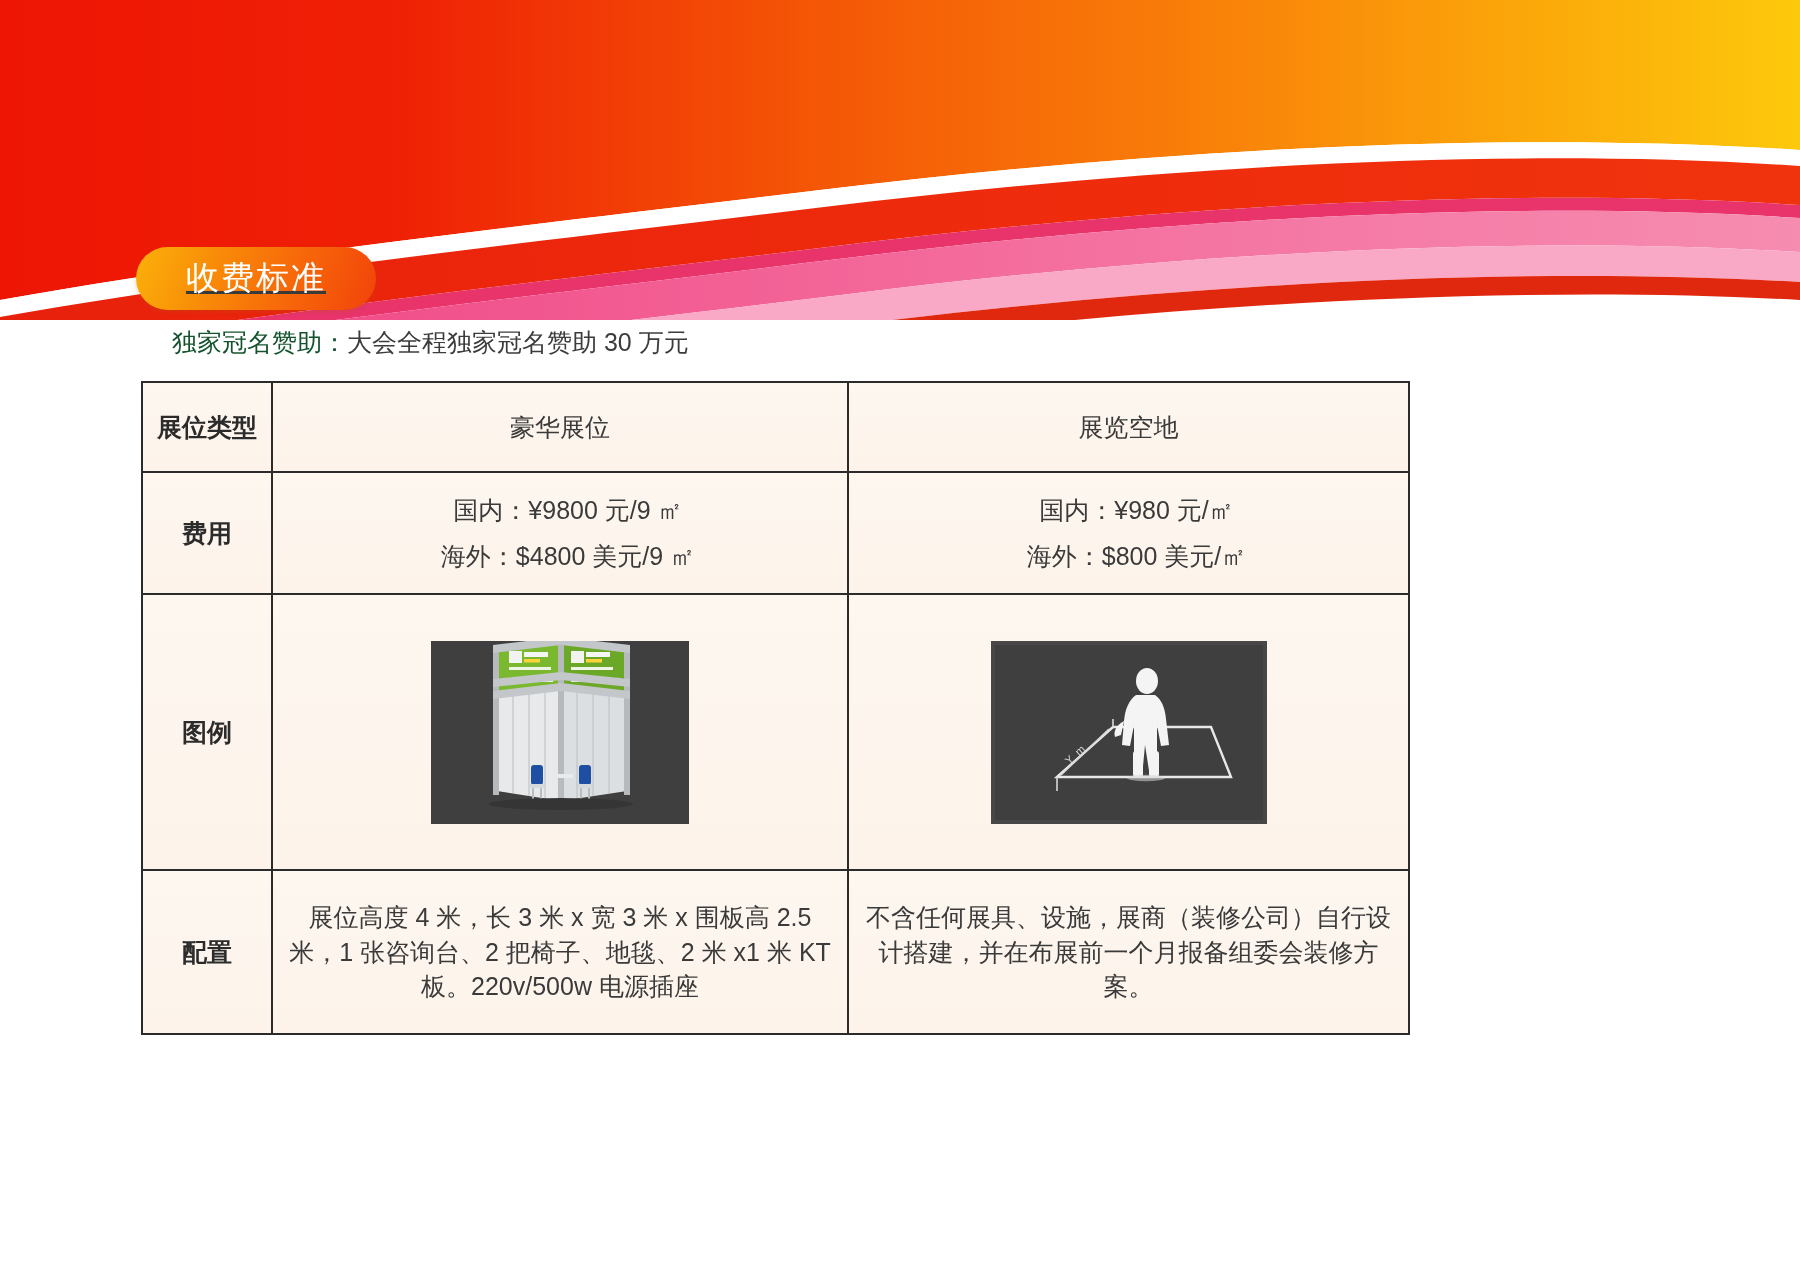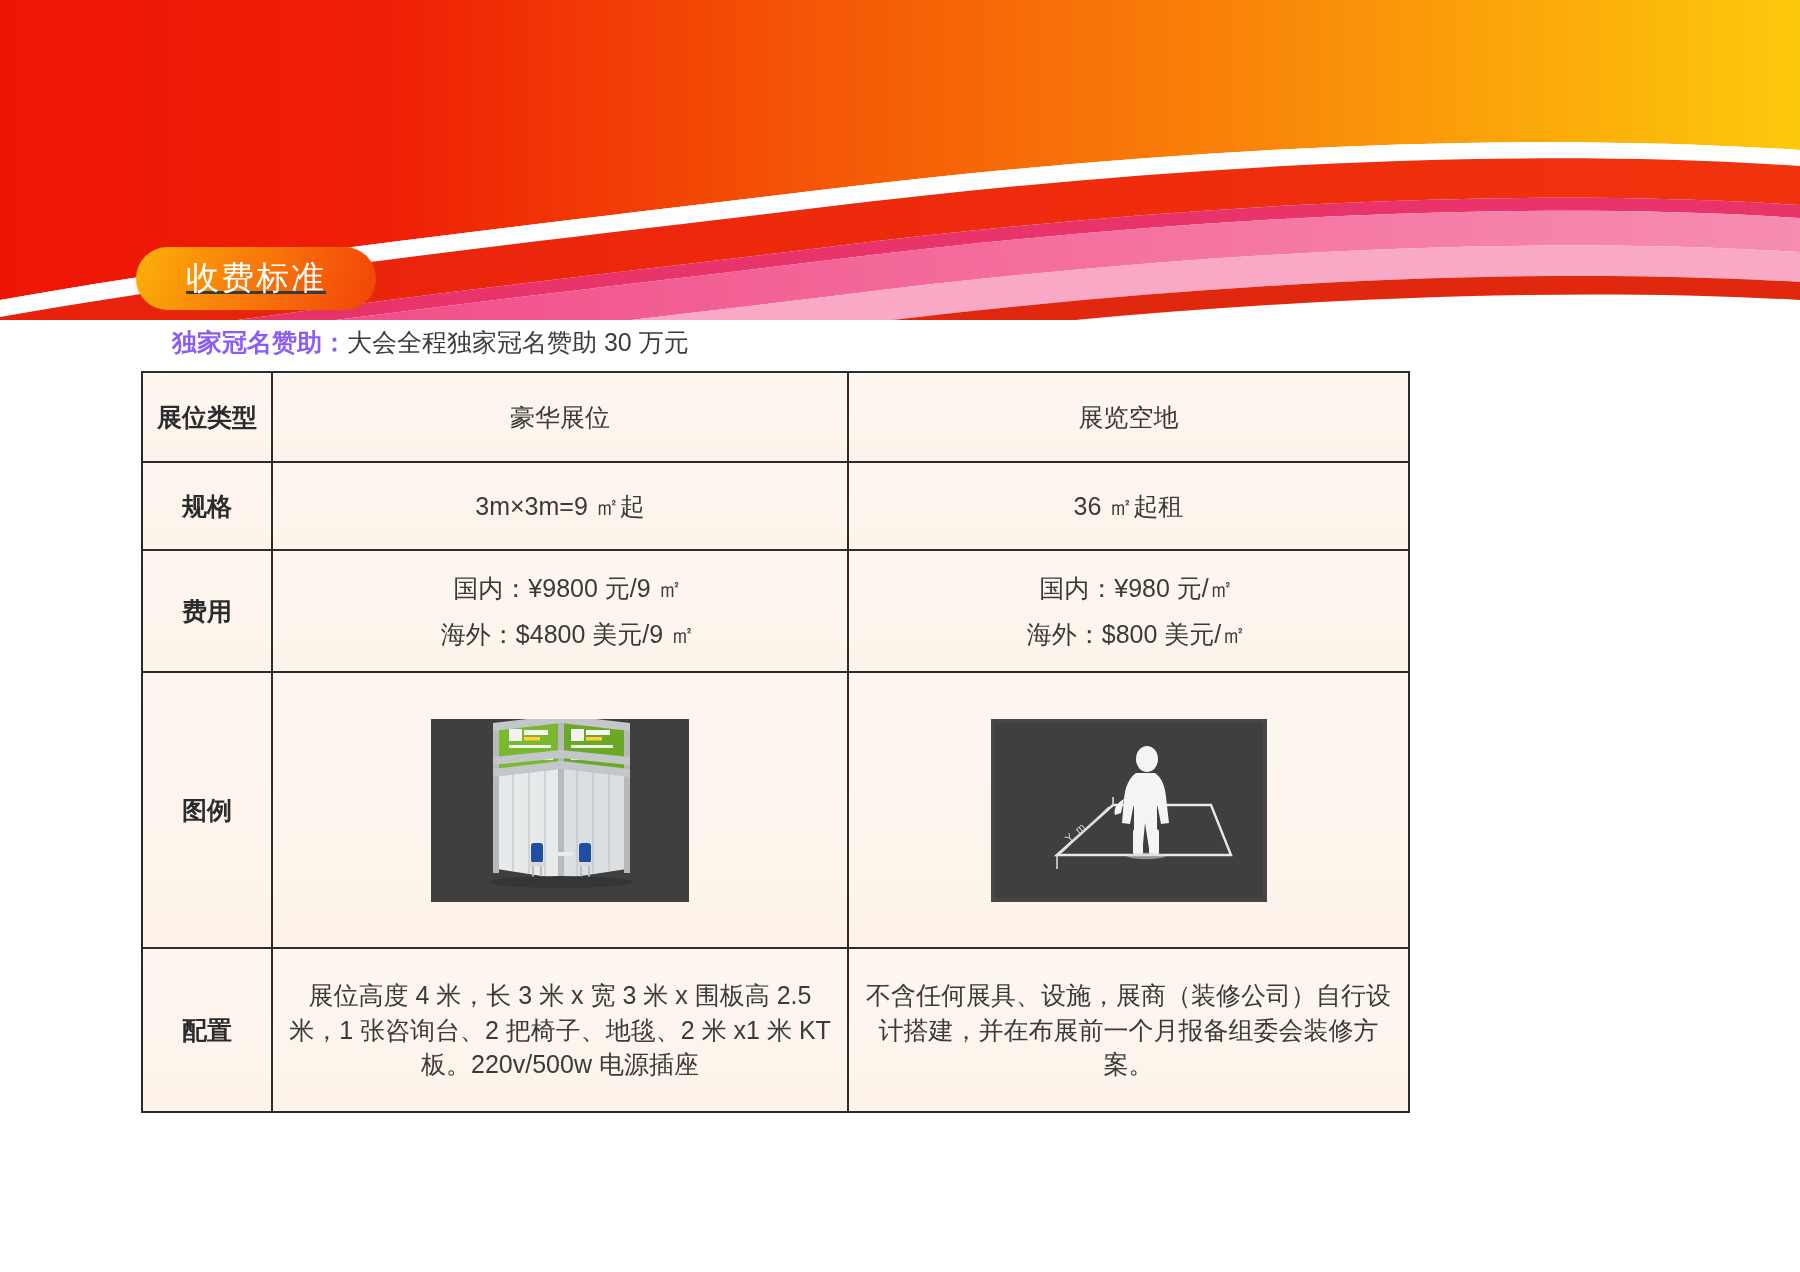--- a/index.html
+++ b/index.html
@@ -47,27 +47,27 @@
 
   
   #subtitle {
     position: absolute;
     left: 172px; top: 325px;
     font-size: 25px;
     line-height: 1.4;
     color: #3c3c3c;
     white-space: nowrap;
   }
-  #subtitle .sub-strong { font-weight: bold; color: #8b5cf6; text-align: right; }
+  #subtitle .sub-strong { font-weight: normal; color: #14532d; text-align: right; }
   #subtitle .sub-rest { font-weight: normal; color: #3c3c3c; }
 
   
   #fee-table {
     position: absolute;
-    left: 141px; top: 371px;
+    left: 141px; top: 381px;
     width: 1259px;
     border-collapse: collapse;
     table-layout: fixed;
     background: #fdf6ef;
   }
   #fee-table td {
     border: 2px solid #2b2b2b;
     vertical-align: middle;
     text-align: center;
     font-size: 25px;
@@ -193,25 +193,20 @@
 
 <table id="fee-table">
   <tbody>
 
     <tr class="row-head">
       <td class="label-cell">展位类型</td>
       <td class="col-a">豪华展位</td>
       <td class="col-b">展览空地</td>
     </tr>
 
-    <tr class="row-spec">
-      <td class="label-cell">规格</td>
-      <td class="col-a">3m×3m=9 ㎡起</td>
-      <td class="col-b">36 ㎡起租</td>
-    </tr>
 
     <tr class="row-fee">
       <td class="label-cell">费用</td>
       <td class="col-a">
         <div class="fee-line">国内：¥9800 元/9 ㎡</div>
         <div class="fee-line">海外：$4800 美元/9 ㎡</div>
       </td>
       <td class="col-b">
         <div class="fee-line">国内：¥980 元/㎡</div>
         <div class="fee-line">海外：$800 美元/㎡</div>

